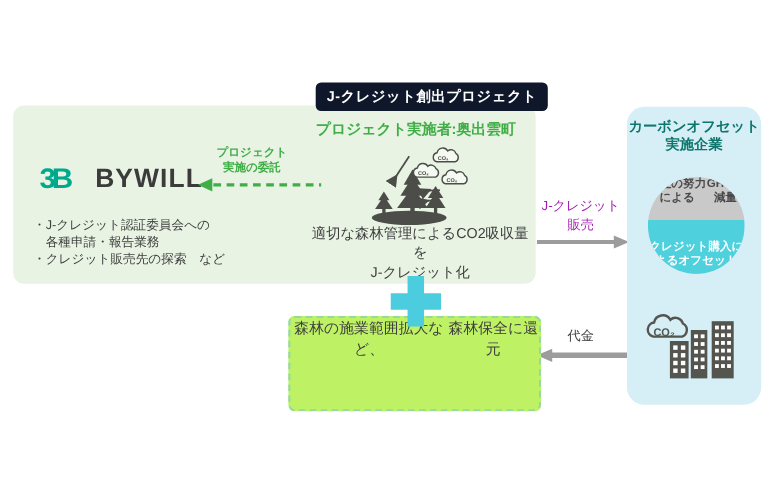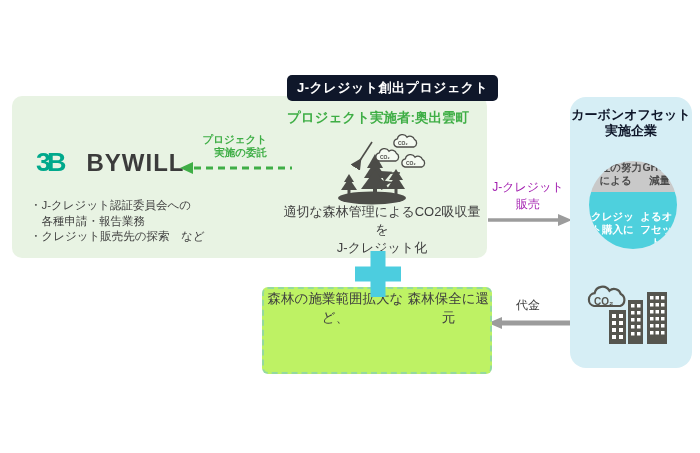--- a/index.html
+++ b/index.html
@@ -12,41 +12,41 @@
   .badge{left:287px;top:75px;background:#0f172a;color:#fff;font-weight:bold;font-size:13px;
          padding:4px 10px;border-radius:5px;z-index:5;letter-spacing:.5px;}
   .implementer{left:268px;top:109px;width:220px;text-align:center;color:#3fae46;
                font-weight:bold;font-size:13.5px;z-index:2;}
 
   .logo-row{left:36px;top:149px;display:flex;align-items:center;gap:20px;}
   .logo-mark{color:#00a98c;font-weight:bold;font-size:27px;letter-spacing:-4px;line-height:1;
              transform:scaleY(.95);padding-right:4px;}
   .logo-text{color:#3b3b3b;font-weight:bold;font-size:24px;letter-spacing:1px;line-height:1;}
 
-  .delegation-label{left:191px;top:133px;width:76px;text-align:right;color:#3fae46;
+  .delegation-label{left:191px;top:133px;width:76px;text-align:center;color:#3fae46;
                     font-weight:bold;font-size:10.5px;line-height:13px;}
   .tasks{left:30px;top:198px;font-size:11.5px;line-height:15.5px;color:#3f3f3f;}
   .description{left:282px;top:203px;width:200px;text-align:center;font-size:13px;line-height:18px;color:#3f3f3f;}
 
   
   .plus{left:355px;top:251px;z-index:4;}
   .dashed-box{left:262px;top:287px;width:226px;height:83px;background:#bef264;border:2px dashed #94da9e;
               border-radius:6px;display:flex;flex-direction:row;justify-content:center;
               text-align:center;font-size:13.5px;line-height:19px;color:#3f3f3f;z-index:1;}
 
   
   .panel-blue{left:570px;top:97px;width:122px;height:271px;background:#d6eef5;border-radius:16px;}
-  .blue-title{left:570px;top:107px;width:122px;text-align:center;color:#0f172a;font-weight:bold;
+  .blue-title{left:570px;top:107px;width:122px;text-align:center;color:#0f766e;font-weight:bold;
               font-size:13px;line-height:16px;}
   .circle{left:589px;top:161px;width:88px;height:88px;border-radius:50%;overflow:hidden;
           display:flex;flex-direction:column;}
   .circle .half-top{height:47px;background:#c9c9c9;color:#4a4a4a;display:flex;flex-direction:row;
                     justify-content:flex-end;text-align:center;font-size:10.5px;line-height:13px;
                     font-weight:bold;padding-bottom:3px;}
-  .circle .half-bottom{height:41px;background:#4ed0dd;color:#ffffff;display:flex;flex-direction:row;
+  .circle .half-bottom{height:41px;background:#4ed0dd;color:#ffffff;display:flex;flex-direction:column;
                     justify-content:flex-start;text-align:center;font-size:10.5px;line-height:13px;
                     font-weight:bold;padding-top:18px;}
 
   
   .sell-label{left:491px;top:179px;width:74px;text-align:center;font-size:12px;line-height:17px;color:#a21caf;}
   .payment-label{left:500px;top:297px;width:56px;text-align:center;font-size:12px;color:#3f3f3f;}
 </style>
 </head>
 <body>
 

